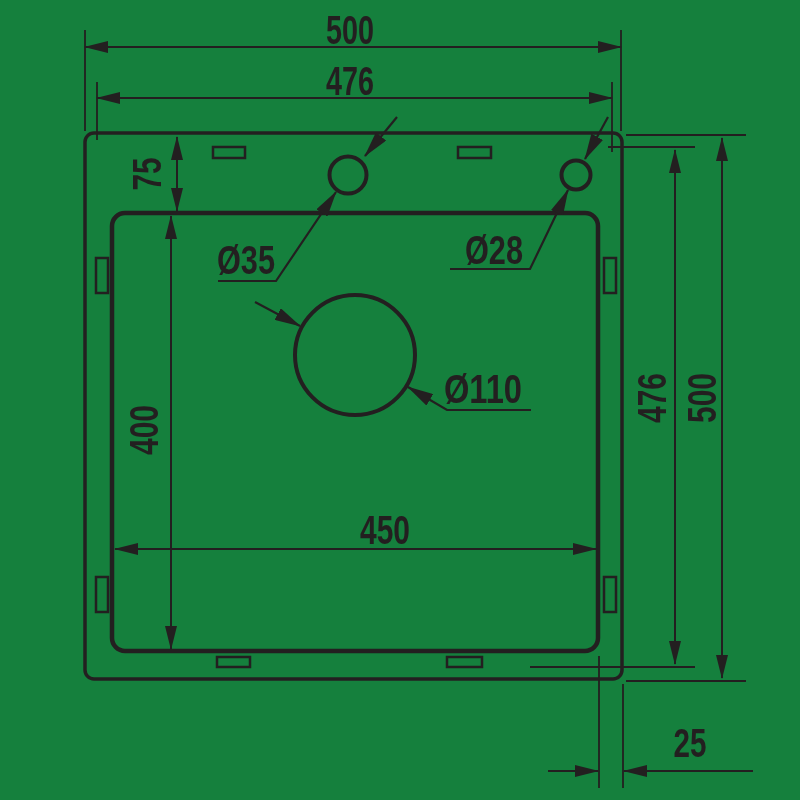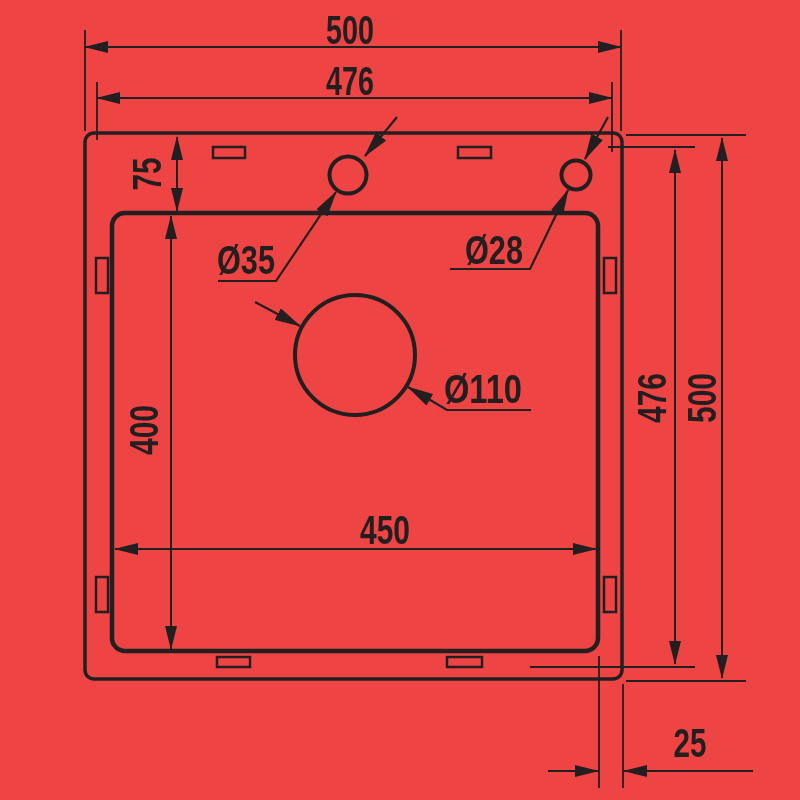--- a/index.html
+++ b/index.html
@@ -1,16 +1,16 @@
 <!DOCTYPE html>
 <html><head>
 <meta charset="utf-8">
 <style>
   html,body{margin:0;padding:0;background:#fff;}
-  #stage{position:relative;width:800px;height:800px;background:#ef4444;overflow:hidden;}
+  #stage{position:relative;width:800px;height:800px;background:#15803d;overflow:hidden;}
   svg{display:block;}
   .ln{fill:none;stroke:#231f20;}
   .outer{stroke-width:3.5;}
   .bowl{stroke-width:4.5;}
   .hole{stroke-width:4;}
   .slot{stroke-width:2.5;}
   .dim{stroke-width:2;}
   .ext{stroke-width:1.8;}
   .ldr{stroke-width:2.2;}
   text{font-family:"Liberation Sans",sans-serif;font-weight:700;font-size:40px;fill:#231f20;}

